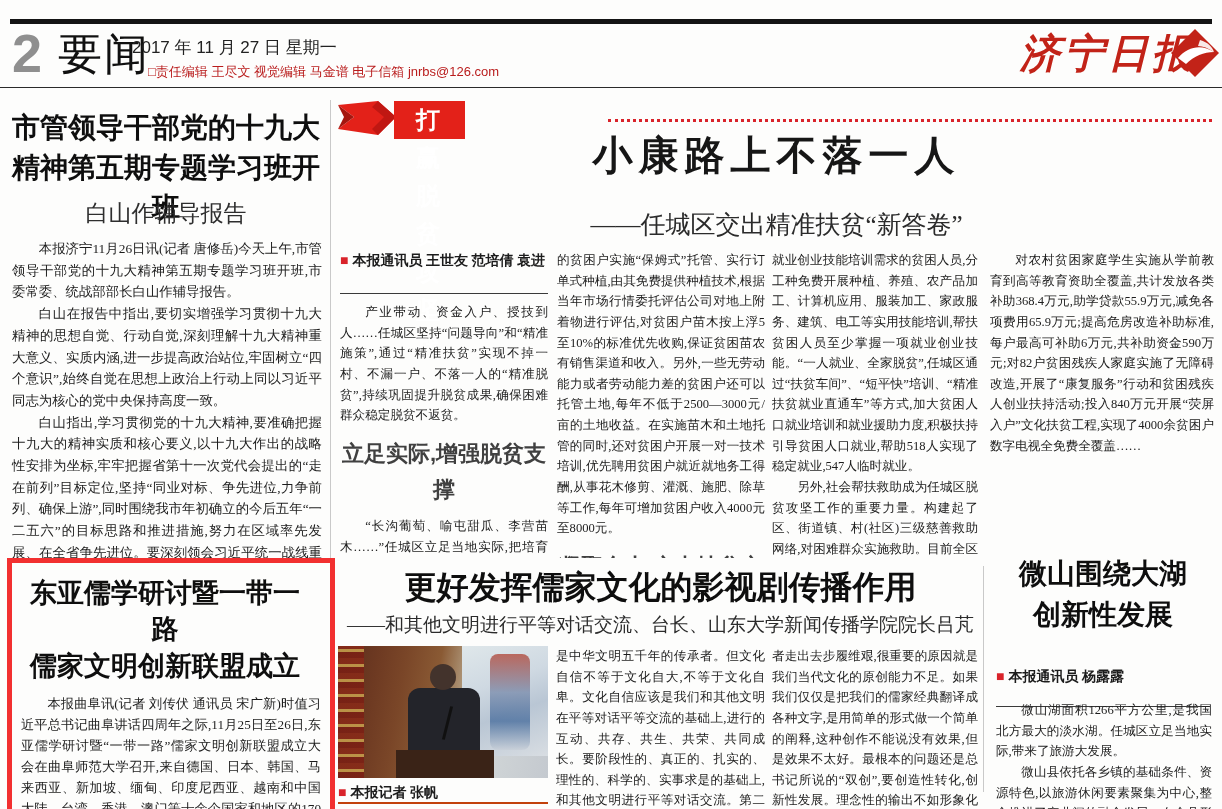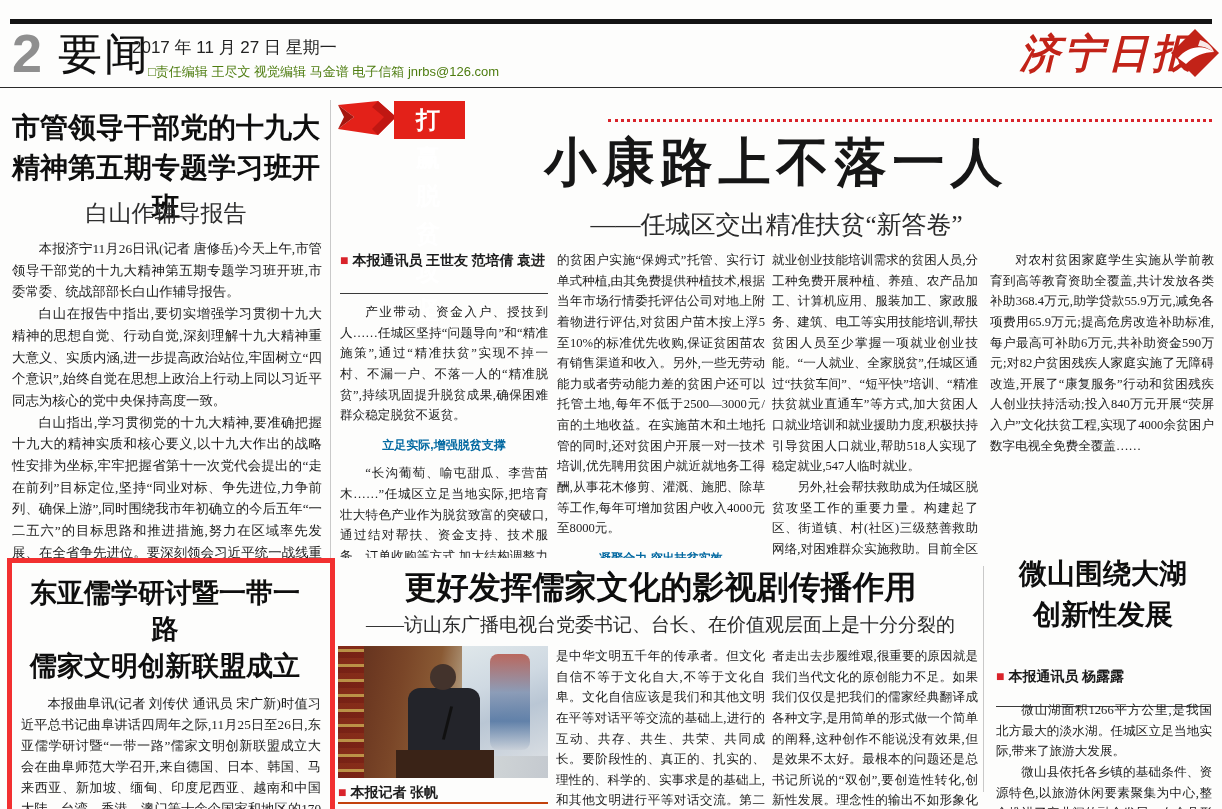--- a/index.html
+++ b/index.html
@@ -7,21 +7,21 @@
         font-family:"Liberation Serif","DejaVu Serif",serif;color:#1c1c1c;margin:0 auto;}
   .abs{position:absolute;}
   
   .rule-thick{left:10px;right:10px;top:19px;height:5px;background:#141414;}
   .rule-thin{left:0;right:0;top:87px;height:1px;background:#2a2a2a;}
   .pagenum{left:12px;top:26px;font-family:"Liberation Sans",sans-serif;font-weight:bold;
            font-size:54px;line-height:1;color:#8f8f8f;}
   .section-name{left:58px;top:32px;font-family:"Liberation Sans",sans-serif;font-weight:normal;
            font-size:44px;line-height:1;color:#101010;letter-spacing:2px;}
   .date-line{left:132px;top:36px;font-family:"Liberation Sans",sans-serif;font-size:17px;color:#222;}
-  .editors-line{left:148px;top:63px;font-family:"Liberation Sans",sans-serif;font-size:13px;color:#4d7c0f;}
+  .editors-line{left:148px;top:63px;font-family:"Liberation Sans",sans-serif;font-size:13px;color:#b91c1c;}
   .masthead{left:1020px;top:26px;width:200px;height:56px;}
   .masthead-text{font-size:40px;font-weight:bold;font-style:italic;color:#c22318;
            letter-spacing:4px;line-height:56px;}
   .masthead-emblem{position:absolute;right:0;top:2px;width:50px;height:50px;}
   
   .vrule{width:1px;background:#c9c9c9;}
   .la-title{left:10px;top:108px;width:312px;text-align:center;font-weight:bold;
             font-size:28px;line-height:1.42;color:#0e0e0e;}
   .la-sub{left:10px;top:198px;width:312px;text-align:center;font-size:23px;color:#2e2e2e;}
   .la-body{left:12px;top:238px;width:310px;font-size:13.4px;line-height:1.62;text-align:justify;}
@@ -33,29 +33,29 @@
   .rb-title{text-align:center;font-weight:bold;font-size:27px;line-height:1.35;color:#0e0e0e;margin:2px 12px 10px 0;}
   .rb-body{font-size:13.2px;line-height:1.58;text-align:justify;}
   
   .banner{left:338px;top:101px;height:40px;}
   .banner-ribbon{position:absolute;left:0;top:0;}
   .banner-label{position:absolute;left:56px;top:0;height:38px;background:#e32119;color:#fff;
           font-family:"Liberation Sans",sans-serif;font-weight:bold;font-size:24px;
           line-height:38px;padding:0 22px;letter-spacing:3px;}
   .dotline{left:608px;right:10px;top:119px;border-top:3px dotted #d9232a;height:0;}
   .lead-headline{left:338px;top:128px;width:877px;text-align:center;
-          font-family:"Liberation Sans",sans-serif;font-weight:bold;font-size:52px;
+          font-family:"Liberation Sans",sans-serif;font-weight:bold;font-size:40px;
           letter-spacing:6px;color:#161616;}
   .lead-sub{left:338px;top:208px;width:877px;text-align:center;font-size:25px;color:#2b2b2b;}
   .col{font-size:12.6px;line-height:1.64;text-align:justify;}
   .byline{font-weight:bold;font-size:14px;border-bottom:1px solid #3a3a3a;
           padding-bottom:20px;margin:0 0 8px 0;text-indent:0;}
   .red-sq{color:#d9232a;margin-right:4px;}
-  h3.subhead{font-family:"Liberation Sans",sans-serif;font-weight:bold;font-size:12px;
-          text-align:center;margin:10px 0 8px 0;color:#0369a1;text-indent:0;}
+  h3.subhead{font-family:"Liberation Sans",sans-serif;font-weight:bold;font-size:22px;
+          text-align:center;margin:10px 0 8px 0;color:#404040;text-indent:0;}
   
   .iv-headline{left:338px;top:566px;width:645px;text-align:center;font-weight:bold;
           font-size:32px;color:#0e0e0e;}
   .iv-sub{left:338px;top:612px;width:645px;text-align:center;font-size:19px;color:#2b2b2b;}
   .photo{left:338px;top:646px;width:210px;height:132px;overflow:hidden;background:
      linear-gradient(100deg,#5a2c1c 0%,#6e3a22 18%,#7a4628 30%,#8a5a34 45%,#b9a98f 60%,#cfd4d6 75%,#c4c9cf 100%);}
   .photo-frame{position:absolute;left:0;top:0;width:26px;height:132px;
      background:repeating-linear-gradient(0deg,#7c1f14 0 6px,#caa24e 6px 9px,#8a2a18 9px 15px);opacity:.85;}
   .photo-screen{position:absolute;right:0;top:0;width:86px;height:110px;
      background:linear-gradient(160deg,#dfe7ea 0%,#cfd9e2 35%,#b9c6d4 60%,#d8dde2 100%);}
@@ -148,21 +148,21 @@
     </div>
   <div class="abs col" style="left:772px;top:250px;width:206px;height:308px;overflow:hidden;">
       <p class="para-cont">就业创业技能培训需求的贫困人员,分工种免费开展种植、养殖、农产品加工、计算机应用、服装加工、家政服务、建筑、电工等实用技能培训,帮扶贫困人员至少掌握一项就业创业技能。“一人就业、全家脱贫”,任城区通过“扶贫车间”、“短平快”培训、“精准扶贫就业直通车”等方式,加大贫困人口就业培训和就业援助力度,积极扶持引导贫困人口就业,帮助518人实现了稳定就业,547人临时就业。</p>
       <p class="para">另外,社会帮扶救助成为任城区脱贫攻坚工作的重要力量。构建起了区、街道镇、村(社区)三级慈善救助网络,对困难群众实施救助。目前全区15个镇街全部建立慈善分会,70%以上的村(社区)建立了慈善联络站。今年以来,共为各类贫困户发放慈善救助金600余万元。</p>
     </div>
   <div class="abs col" style="left:990px;top:250px;width:224px;height:308px;overflow:hidden;">
       <p class="para">对农村贫困家庭学生实施从学前教育到高等教育资助全覆盖,共计发放各类补助368.4万元,助学贷款55.9万元,减免各项费用65.9万元;提高危房改造补助标准,每户最高可补助6万元,共补助资金590万元;对82户贫困残疾人家庭实施了无障碍改造,开展了“康复服务”行动和贫困残疾人创业扶持活动;投入840万元开展“荧屏入户”文化扶贫工程,实现了4000余贫困户数字电视全免费全覆盖……</p>
     </div>
 
   <div class="abs iv-headline">更好发挥儒家文化的影视剧传播作用</div>
-  <div class="abs iv-sub">——访山东广播电视台党委书记、台长、在价值观层面上是十分分裂的</div>
+  <div class="abs iv-sub">——和其他文明进行平等对话交流、台长、山东大学新闻传播学院院长吕芃</div>
 
   <div class="abs photo">
     <div class="photo-frame"></div>
     <div class="photo-screen"></div>
     <div class="photo-figurine"></div>
     <div class="photo-speaker-body"></div>
     <div class="photo-speaker-head"></div>
     <div class="photo-mic"></div>
     <div class="photo-podium"></div>
   </div>

